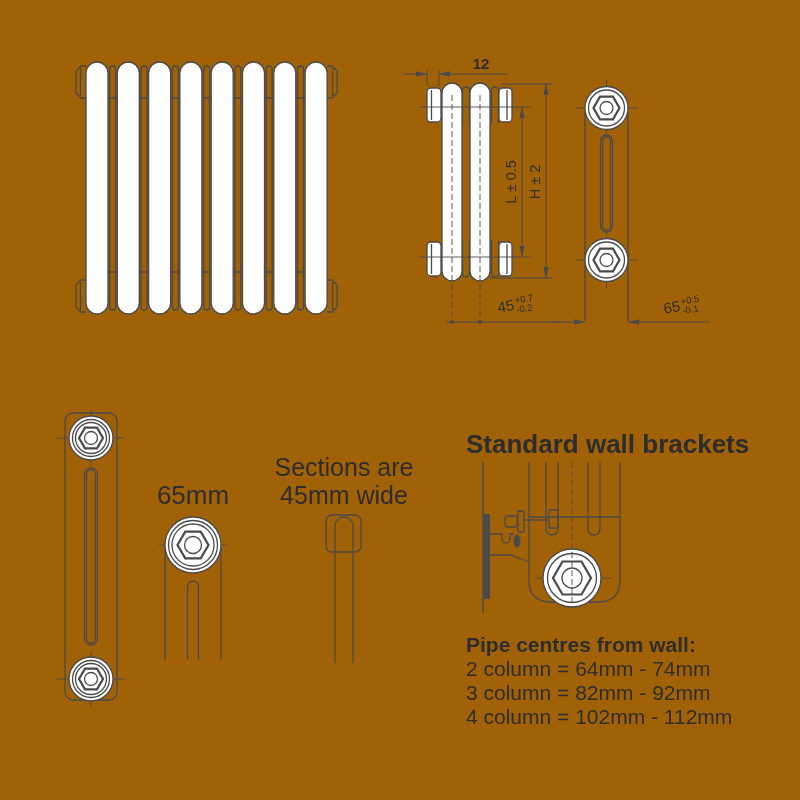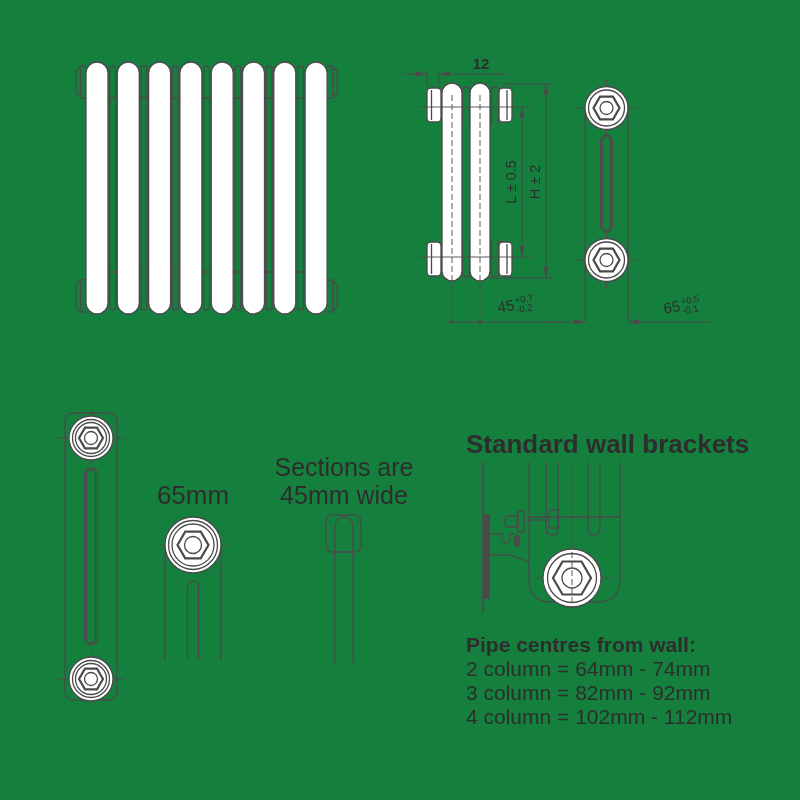--- a/index.html
+++ b/index.html
@@ -1,16 +1,16 @@
 <!DOCTYPE html>
 <html><head>
 <meta charset="utf-8">
 <style>
   html,body{margin:0;padding:0;background:#ffffff;}
-  .stage{position:relative;width:800px;height:800px;background:#15803d;overflow:hidden;
+  .stage{position:relative;width:800px;height:800px;background:#a16207;overflow:hidden;
          font-family:"Liberation Sans", sans-serif;}
   svg text{font-family:"Liberation Sans", sans-serif;fill:#2d2d2d;}
   .ln   {fill:none;stroke:#4a4a4a;stroke-width:1.3;}
   .lnw  {fill:#ffffff;stroke:#4a4a4a;stroke-width:1.3;}
   .thin {fill:none;stroke:#4a4a4a;stroke-width:0.9;}
   .dash {fill:none;stroke:#4a4a4a;stroke-width:0.9;stroke-dasharray:6 3;}
   .thick{fill:none;stroke:#4a4a4a;stroke-width:2.2;}
   .fillc{fill:#4a4a4a;stroke:none;}
   .dim  {fill:none;stroke:#4a4a4a;stroke-width:1;}
   .t-dim   {font-size:15px;font-weight:bold;}

